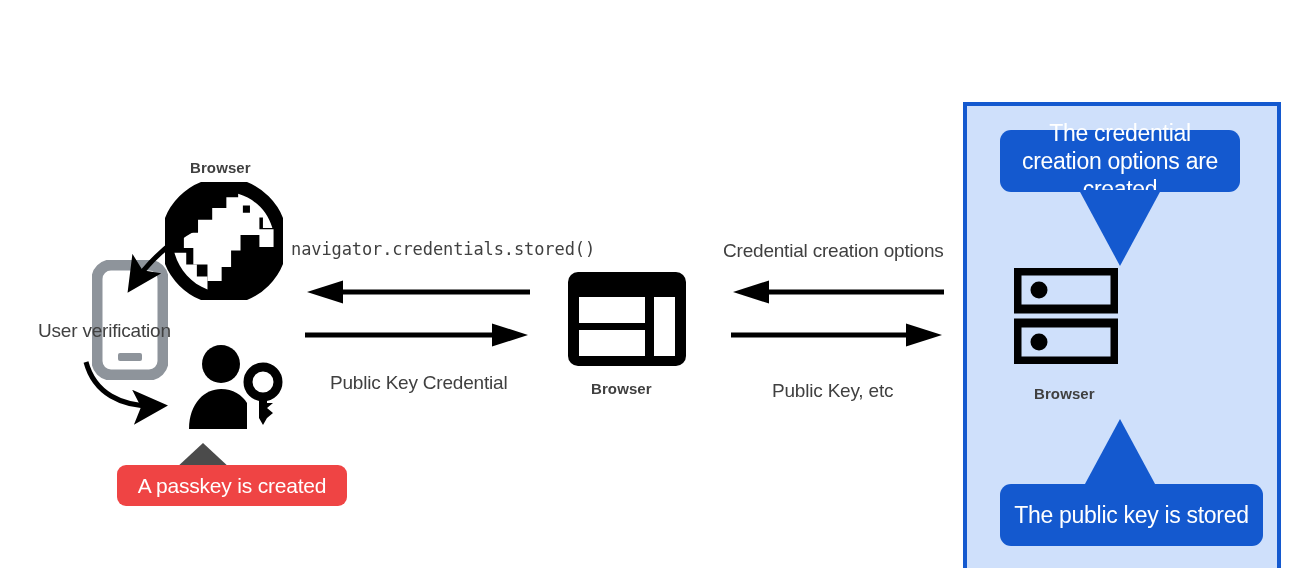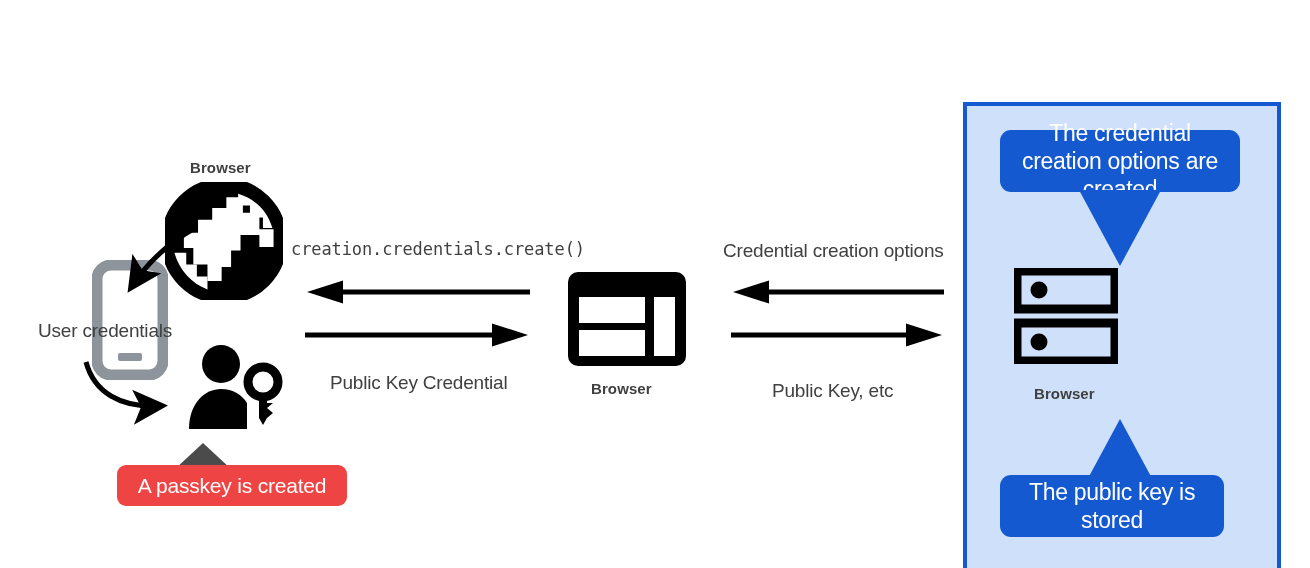--- a/index.html
+++ b/index.html
@@ -125,21 +125,21 @@
     <svg width="104" height="96" viewBox="0 0 104 96">
       <rect x="3" y="3" width="98" height="38" fill="none" stroke="#000000" stroke-width="9"></rect>
       <circle cx="25" cy="22" r="8.5" fill="#000000"></circle>
       <rect x="3" y="55" width="98" height="38" fill="none" stroke="#000000" stroke-width="9"></rect>
       <circle cx="25" cy="74" r="8.5" fill="#000000"></circle>
     </svg>
   </div>
   <div class="lbl lbl-bold" style="left:1034px; top:345px;">Browser</div>
 
   <div class="tri-up" style="left:1079px; top:379px;"></div>
-  <div class="bubble-blue" style="left:1000px; top:435px; width:224px; height:62px;">
+  <div class="bubble-blue" style="left:1000px; top:444px; width:263px; height:62px;">
     <span>The public key is stored</span>
   </div>
 
   <div class="abs" style="left:568px; top:232px; width:118px; height:94px;">
     <svg width="118" height="94" viewBox="0 0 118 94">
       <rect x="0" y="0" width="118" height="94" rx="10" ry="10" fill="#000000"></rect>
       <rect x="11" y="25" width="66" height="26" fill="#ffffff"></rect>
       <rect x="11" y="58" width="66" height="26" fill="#ffffff"></rect>
       <rect x="86" y="25" width="21" height="59" fill="#ffffff"></rect>
     </svg>
@@ -156,21 +156,21 @@
     </svg>
   </div>
   <div class="lbl lbl-bold" style="left:190px; top:119px;">Browser</div>
 
   <div class="phone" style="left:92px; top:220px; width:76px; height:120px;">
     <svg width="76" height="120" viewBox="0 0 76 120">
       <rect x="5" y="5" width="66" height="110" rx="14" ry="14" fill="none" stroke="#8e949b" stroke-width="11"></rect>
       <rect x="26" y="93" width="24" height="8" rx="2" ry="2" fill="#8e949b"></rect>
     </svg>
   </div>
-  <div class="lbl lbl-plain" style="left:38px; top:280px;">User credentials</div>
+  <div class="lbl lbl-plain" style="left:38px; top:280px;">User verification</div>
 
   <div class="abs" style="left:100px; top:180px; width:120px; height:110px;">
     <svg width="120" height="110" viewBox="0 0 120 110">
       <defs>
         <marker id="ah1" markerWidth="7" markerHeight="7" refX="5.4" refY="3.5" orient="auto">
           <path d="M0,0 L7,3.5 L0,7 L1.6,3.5 Z" fill="#000000"></path>
         </marker>
       </defs>
       <path d="M95 8 C70 22 48 42 32 66" stroke="#000000" stroke-width="5" fill="none" marker-end="url(#ah1)"></path>
     </svg>
@@ -194,21 +194,21 @@
       <circle cx="74" cy="37" r="15" fill="none" stroke="#000000" stroke-width="9"></circle>
       <path d="M70 51 L78 51 L78 58 L84 58 L78 63 L84 68 L78 73 L74 80 L70 73 Z" fill="#000000"></path>
     </svg>
   </div>
 
   <div class="callout-dark-tip" style="left:175px; top:403px;"></div>
   <div class="callout-dark" style="left:117px; top:425px; width:230px; height:41px;">
     <span>A passkey is created</span>
   </div>
 
-  <div class="lbl lbl-mono" style="left:291px; top:200px;">creation.credentials.create()</div>
+  <div class="lbl lbl-mono" style="left:291px; top:200px;">navigator.credentials.stored()</div>
   <div class="arrow" style="left:305px; top:240px; width:225px; height:24px;">
     <svg width="225" height="24" viewBox="0 0 225 24">
       <path d="M225 12 L36 12" stroke="#000000" stroke-width="5" fill="none"></path>
       <path d="M2 12 L38 0.5 L38 23.5 Z" fill="#000000"></path>
     </svg>
   </div>
   <div class="arrow" style="left:305px; top:283px; width:225px; height:24px;">
     <svg width="225" height="24" viewBox="0 0 225 24">
       <path d="M0 12 L189 12" stroke="#000000" stroke-width="5" fill="none"></path>
       <path d="M223 12 L187 0.5 L187 23.5 Z" fill="#000000"></path>

